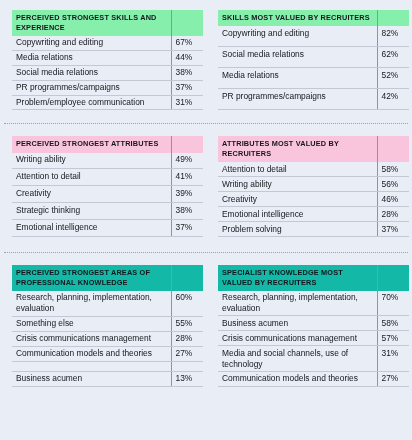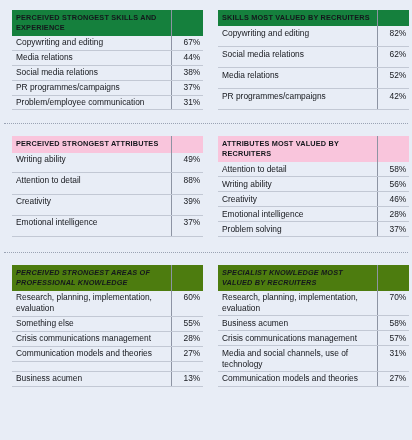--- a/index.html
+++ b/index.html
@@ -39,35 +39,35 @@
     font-weight:bold;
     letter-spacing:0.18px;
     line-height:1.32;
     padding:3px 4px 3.5px 4px;
     vertical-align:top;
     text-transform:uppercase;
     color:#14171c;
   }
   .hdr th.val-cell{padding-left:6px;}
 
-  .hdr-blue th{background:#15803d;}
+  .hdr-blue th{background:#86efac;}
   .hdr-pink th{background:#f9c5dc;}
-  .hdr-green th{background:#4d7c0f;font-style:italic;}
+  .hdr-green th{background:#14b8a6;}
 
   tbody td{
     border-bottom:1px solid #c2c8d4;
     padding:1.6px 4px 1.6px 4px;
     vertical-align:top;
     line-height:1.28;
     font-size:8.4px;
     color:#16181d;
   }
   tbody tr:first-child td{border-top:none;}
   tbody td.val{
-    padding-left:12px;
+    padding-left:4px;
     border-left:1.2px solid #8d94a3;
     white-space:nowrap;
   }
   .hdr th.val-cell{border-left:1.2px solid #8d94a3;}
   tbody tr.spacer td{height:9px;padding:0;}
   tbody tr.spacer td.val{border-left:1.2px solid #8d94a3;}
 </style>
 </head>
 <body>
 
@@ -156,25 +156,29 @@
           <th class="val-cell"></th>
         </tr>
       </thead>
       <tbody>
         <tr>
             <td>Writing ability</td>
             <td class="val">49%</td>
           </tr>
         <tr>
             <td>Attention to detail</td>
-            <td class="val">88%</td>
+            <td class="val">41%</td>
           </tr>
         <tr>
             <td>Creativity</td>
             <td class="val">39%</td>
+          </tr>
+        <tr>
+            <td>Strategic thinking</td>
+            <td class="val">38%</td>
           </tr>
         <tr>
             <td>Emotional intelligence</td>
             <td class="val">37%</td>
           </tr>
       </tbody>
     </table>
 
     <table class="tbl">
       <colgroup>

